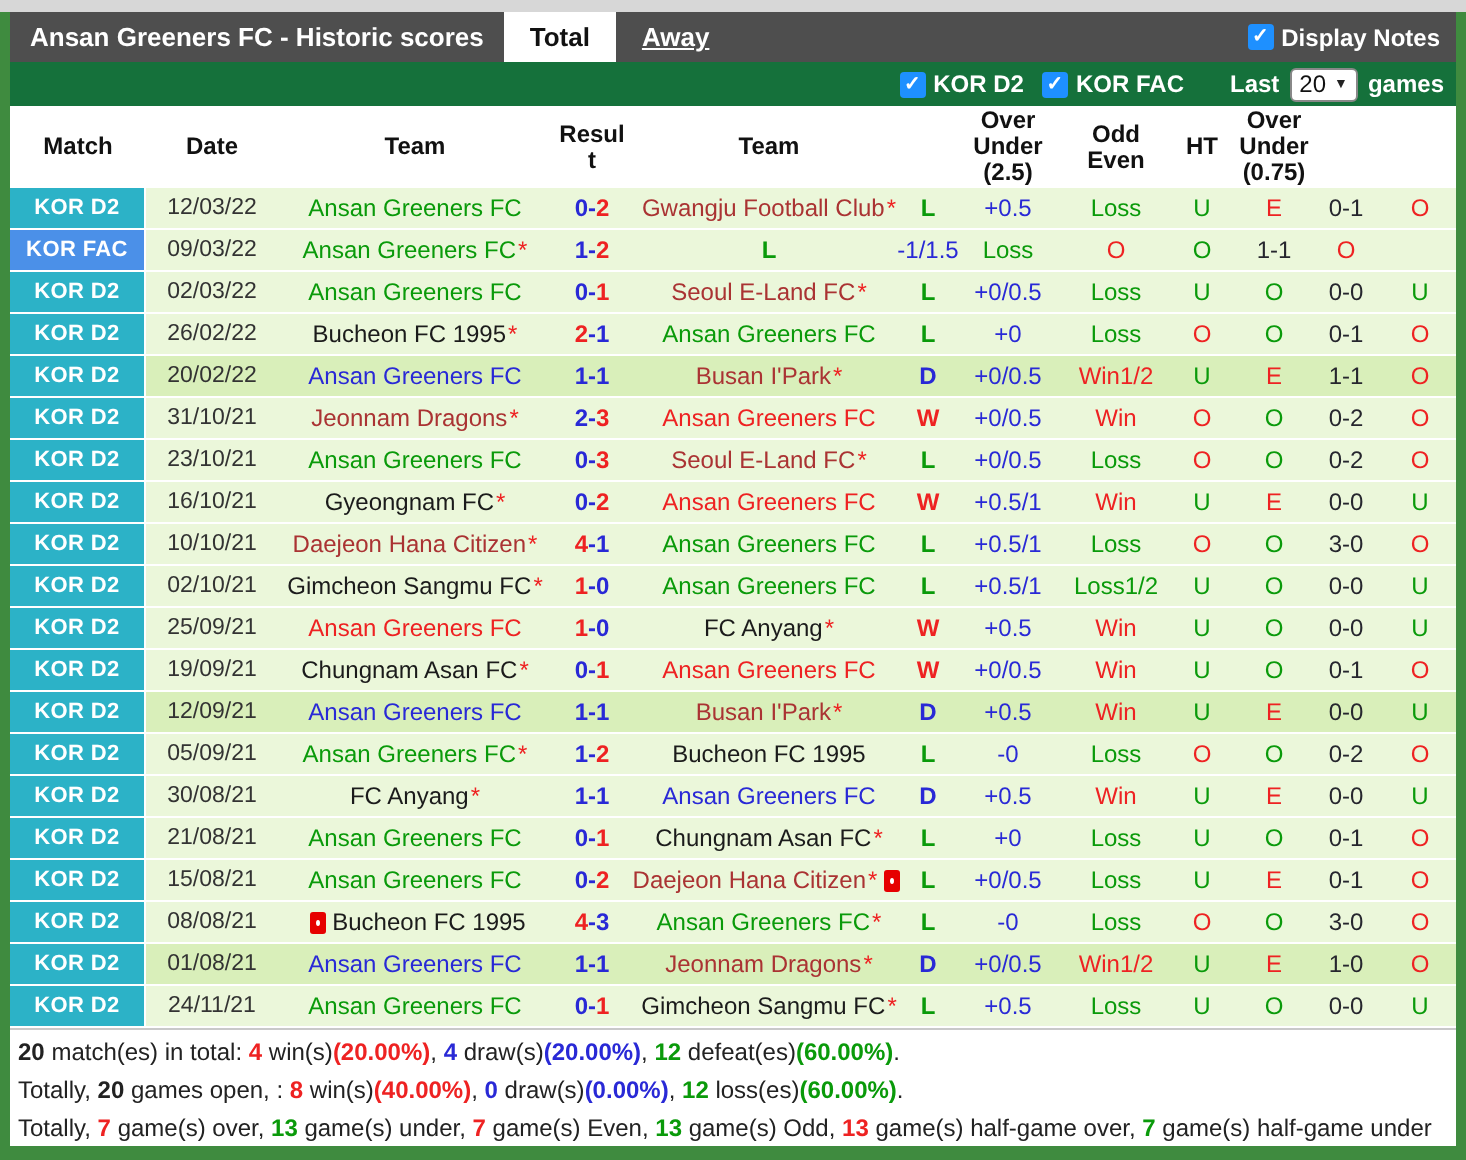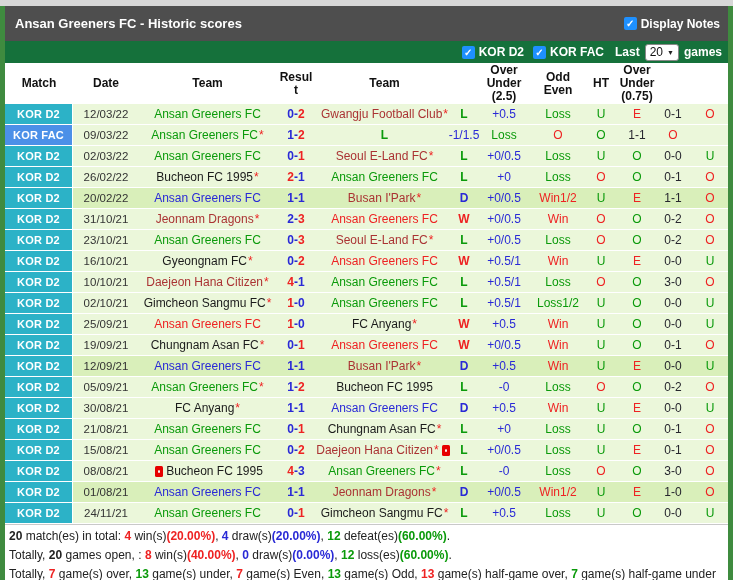--- a/index.html
+++ b/index.html
@@ -1,31 +1,31 @@
 <!DOCTYPE html>
 <html><head>
 <meta charset="utf-8">
 <style>
   *{box-sizing:border-box;margin:0;padding:0}
   html,body{width:733px;height:580px}
   body{background:#3f8b3f;font-family:"Liberation Sans",sans-serif;overflow:hidden}
   .topstrip{height:6px;background:#d7d7d7}
   .page{margin:0 5px;width:723px;background:#fff}
-  .topbar{height:35px;background:#4e4e4e;display:flex;align-items:center;color:#fff}
+  .topbar{height:25px;background:#4e4e4e;display:flex;align-items:center;color:#fff}
   .title{font-weight:bold;font-size:13px;padding:0 10px;white-space:nowrap}
   .tabs{display:flex;height:100%}
   .tab{height:100%;display:flex;align-items:center;padding:0 13px;font-weight:bold;font-size:13px;cursor:pointer}
   .tab.active{background:#fff;color:#111}
   .tab.away{color:#fff;text-decoration:underline}
   .notes{margin-left:auto;display:flex;align-items:center;gap:4px;padding-right:8px;font-weight:bold;font-size:12px}
   .cb{width:13px;height:13px;background:#1e90ff;color:#fff;font-size:10px;line-height:13px;text-align:center;border-radius:2px;display:inline-block;flex:0 0 auto}
   .filterbar{height:22px;background:#15713b;display:flex;align-items:center;justify-content:flex-end;color:#fff;font-weight:bold;font-size:12px;padding-right:6px}
   .filterbar .cb{margin-right:4px}
   .flabel{margin-right:9px}
-  .last{margin-left:2px;margin-right:5px}
+  .last{margin-left:14px;margin-right:5px}
   .select{background:#fff;color:#111;border:1px solid #888;border-radius:3px;height:17px;display:inline-flex;align-items:center;padding:0 4px;gap:4px;font-weight:normal;font-size:12px;cursor:pointer}
   .select .arrow{font-size:7px;color:#222}
   .games{margin-left:5px}
   .row{display:flex}
   .row>*{flex:0 0 auto;display:flex;align-items:center;justify-content:center}
   .row>*:nth-child(1){width:68px}
   .row>*:nth-child(2){width:66px}
   .row>*:nth-child(3){width:137px}
   .row>*:nth-child(4){width:40px}
   .row>*:nth-child(5){width:137px}
@@ -52,20 +52,24 @@
   .summary .sline{line-height:19px;white-space:nowrap}
 </style>
 </head>
 <body>
 
 <div class="topstrip"></div>
 <div class="page">
 
   <div class="topbar">
     <span class="title">Ansan Greeners FC - Historic scores</span>
+    <div class="tabs">
+      <span class="tab active">Total</span>
+      <span class="tab away">Away</span>
+    </div>
     <div class="notes">
       <span class="cb">✓</span>
       <span>Display Notes</span>
     </div>
   </div>
 
   <div class="filterbar">
     <span class="cb">✓</span>
     <span class="flabel">KOR D2</span>
     <span class="cb">✓</span>

